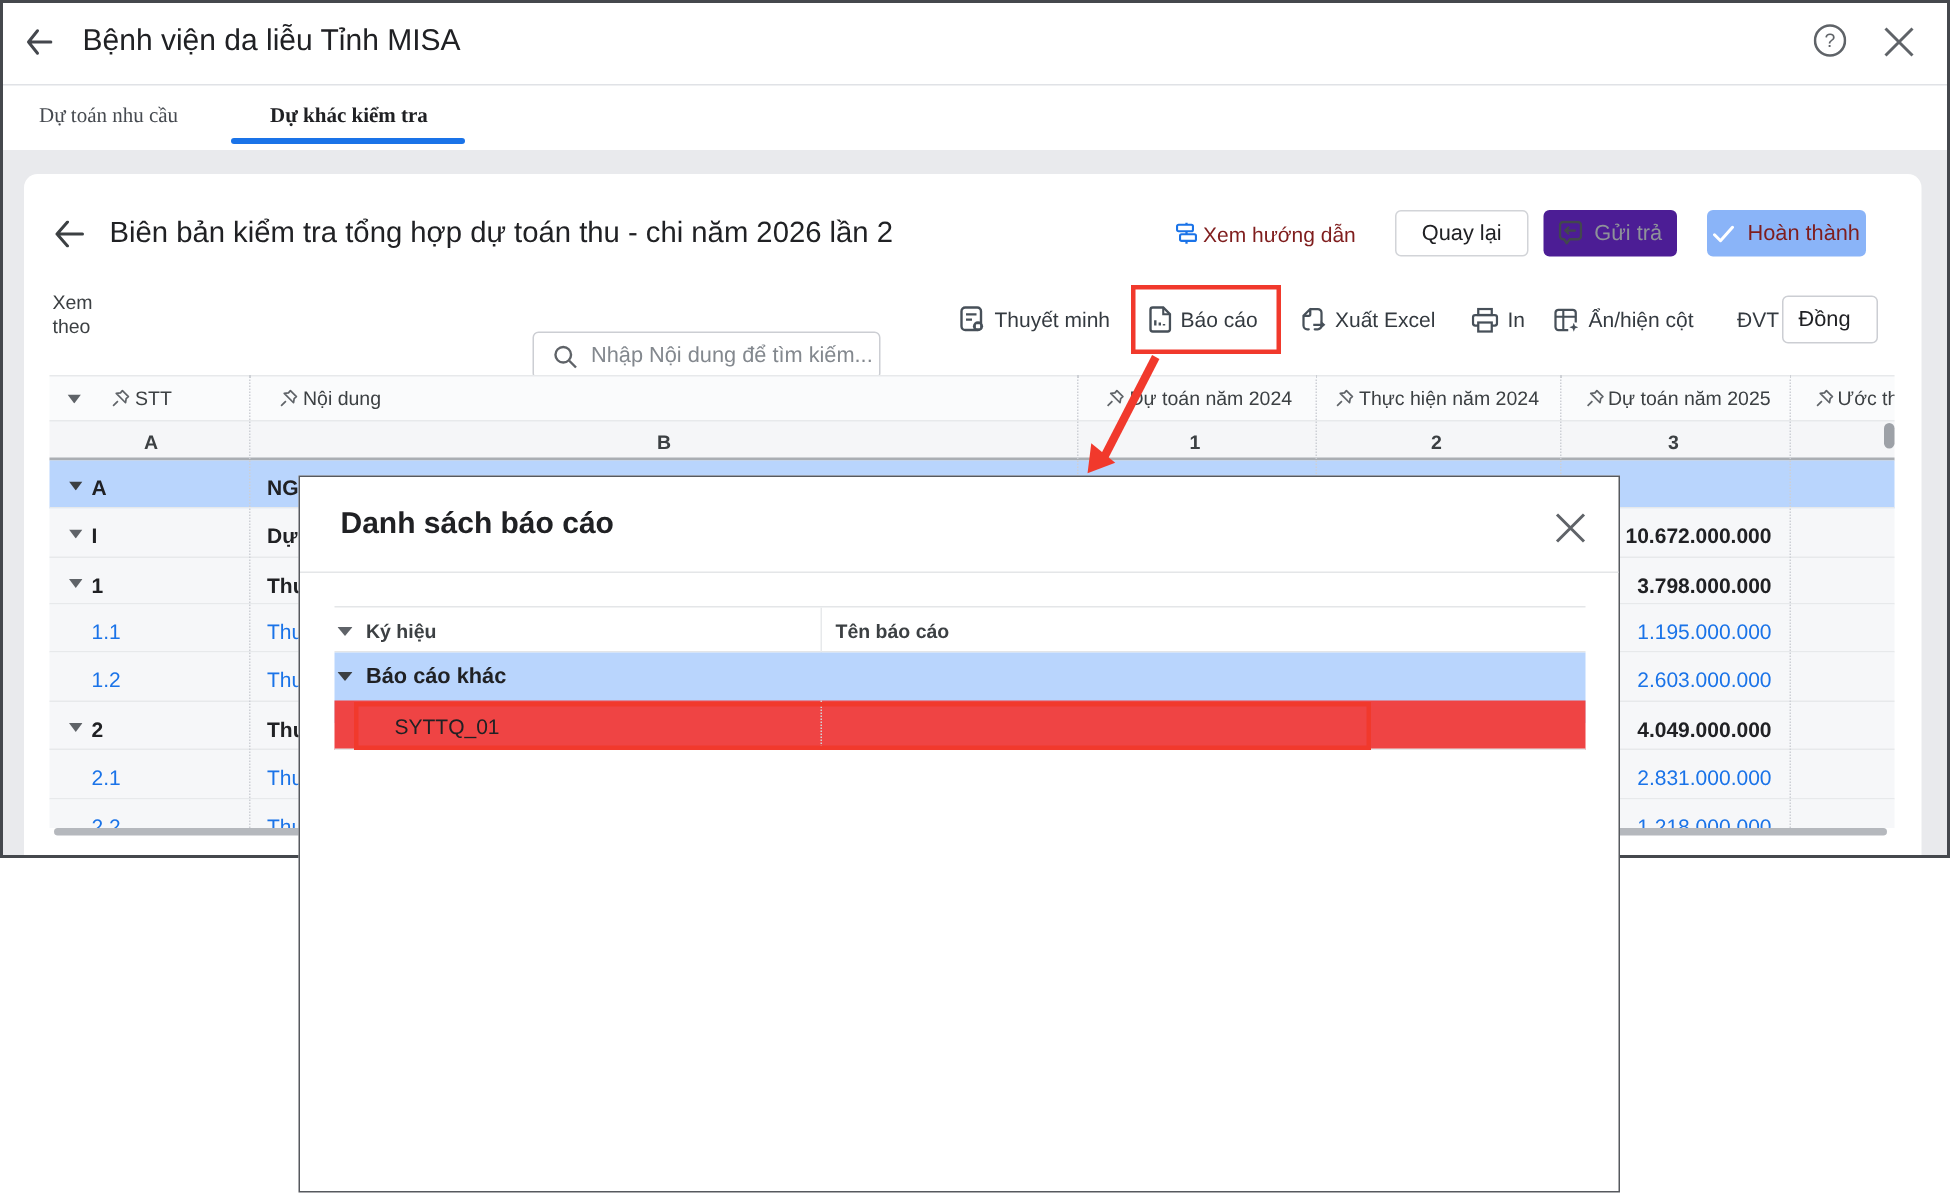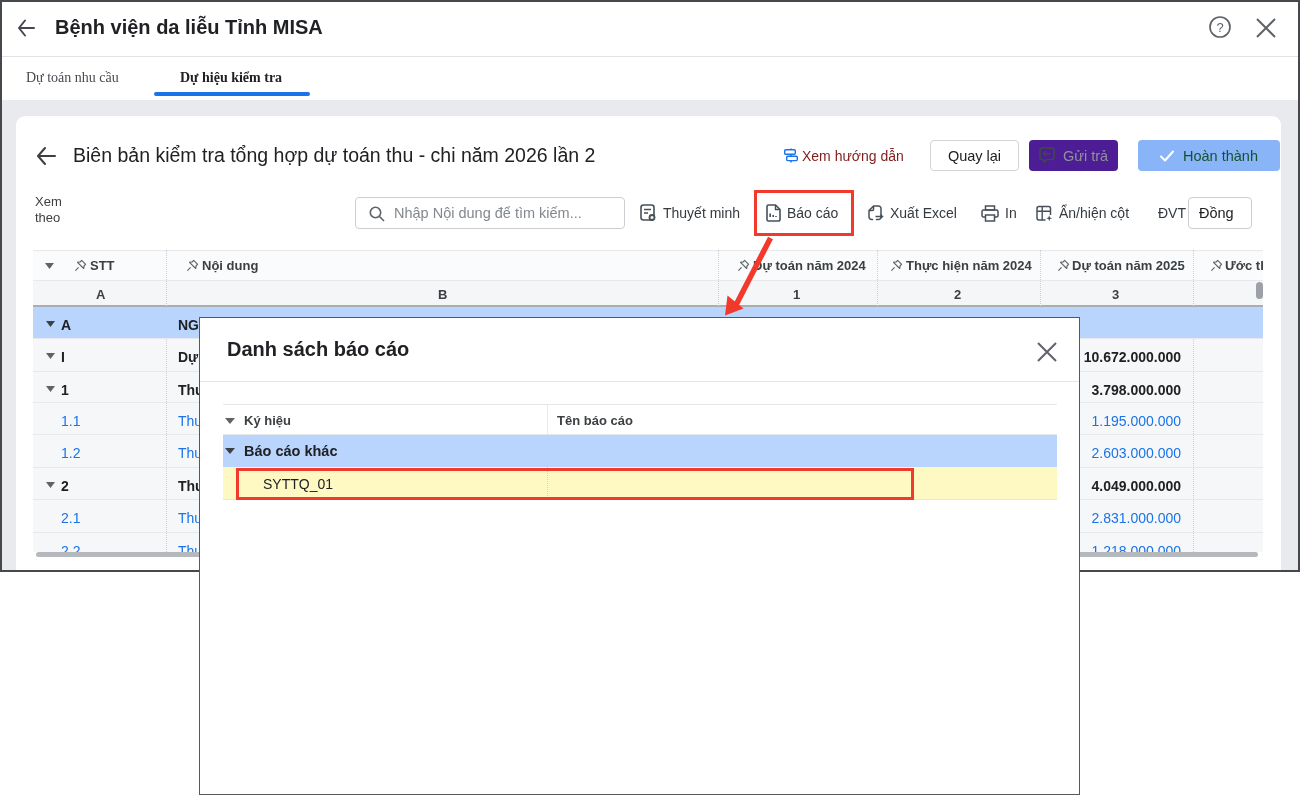--- a/index.html
+++ b/index.html
@@ -8,49 +8,49 @@
   .abs { position:absolute; }
 
   
   #b-top    { left:0; top:0; width:1300px; height:2px; background:#45484d; z-index:40; }
   #b-left   { left:0; top:0; width:2px; height:572px; background:#45484d; z-index:40; }
   #b-right  { left:1298px; top:0; width:2px; height:572px; background:#45484d; z-index:40; }
   #b-bottom { left:0; top:570px; width:1300px; height:2px; background:#45484d; z-index:5; }
 
   
   #apphead { left:0; top:0; width:1300px; height:57px; background:#fff; border-bottom:1px solid #e0e2e6; }
-  #apphead h1 { position:absolute; left:55px; top:16px; font-size:20px; font-weight:bold; color:#202124; letter-spacing:0; }
+  #apphead h1 { position:absolute; left:55px; top:16px; font-size:20px; font-weight:normal; color:#202124; letter-spacing:0; }
 
   
   #tabs { left:0; top:58px; width:1300px; height:42px; background:#fff;font-family:Liberation Serif, serif; }
   .tab1 { position:absolute; left:26px; top:12px; font-size:14px; color:#464a50; }
   .tab2 { position:absolute; left:180px; top:12px; font-size:14px; font-weight:bold; color:#202124; }
   #tabline { position:absolute; left:154px; top:34px; width:156px; height:4px; background:#1a73e8; border-radius:2px; }
 
   
   #band { left:0; top:100px; width:1300px; height:470px; background:#e9eaed; }
   #card { left:16px; top:116px; width:1265px; height:454px; background:#fff; border-radius:9px 9px 0 0; }
 
   
   #crow1 { position:absolute; left:0; top:24px; width:1265px; height:32px; }
   #ctitle { position:absolute; left:57px; top:4px; font-size:19.5px; color:#202124; }
   #guide { position:absolute; left:786px; top:8px; font-size:14px; color:#7f1d1d; }
   .btn { position:absolute; top:0; height:31px; border-radius:4px; font-size:14.5px; display:flex; align-items:center; justify-content:center; }
   #btn-back2 { left:914px; width:89px; background:#fff; border:1px solid #d2d4d8; color:#202124; }
   #btn-send { left:1013px; width:89px; background:#4c1d95; color:#8e9299; gap:8px; }
-  #btn-done { left:1122px; width:142px; background:#8ab4f8; color:#14532d; gap:9px; }
+  #btn-done { left:1122px; width:106px; background:#8ab4f8; color:#7f1d1d; gap:9px; }
 
   
   #crow2 { position:absolute; left:0; top:81px; width:1265px; height:32px; }
   #xemtheo { position:absolute; left:19px; top:-3px; font-size:13px; color:#3c4043; line-height:16px; }
   .field { position:absolute; top:0; height:32px; border:1px solid #ccced3; border-radius:4px; background:#fff; }
   #sel { left:84px; width:238px; }
   #sel .txt { position:absolute; left:13px; top:7px; font-size:15px; color:#202124; }
   #sel .sep { position:absolute; right:30px; top:1px; width:1px; height:28px; background:#e1e3e6; }
-  #search { left:339px; width:270px; }
+  #search { left:339px; width:232px;margin-top:24px; }
   #search .ph { position:absolute; left:38px; top:7px; font-size:14.5px; color:#83888e; }
   .tbtn { position:absolute; top:0; height:32px; display:flex; align-items:center; gap:6px; font-size:14px; color:#343a40; }
   #dvt { position:absolute; left:1142px; top:8px; font-size:14px; color:#343a40; }
   #dong { left:1172px; width:64px; }
   #dong .txt { position:absolute; left:10px; top:7px; font-size:14.5px; color:#202124; }
   #redbox { position:absolute; left:738px; top:-7px; width:100px; height:46px; border:3px solid #f1392c; }
 
   
   #tbl { position:absolute; left:0px; top:134px; width:1265px; height:282px; }
   .hrow { position:absolute; left:17px; width:1230px; height:30px; background:#fafbfc; border-top:1px solid #e7e9eb; }
@@ -58,35 +58,35 @@
   .lrow div { position:absolute; top:6px; font-size:13px; font-weight:bold; color:#3c4043; }
   .brow { position:absolute; left:17px; width:1230px; height:32px; background:#f6f7f9; border-bottom:1px solid #e7e9eb; overflow:hidden; }
   .brow.sel { background:#b9d5fd; }
   .stt-b { position:absolute; left:28px; top:10px; font-size:14px; font-weight:bold; color:#202124; }
   .stt-c { position:absolute; left:28px; top:10px; font-size:14px; color:#1a73e8; }
   .nd-b { position:absolute; left:145px; top:10px; font-size:14px; font-weight:bold; color:#202124; white-space:nowrap; }
   .nd-c { position:absolute; left:145px; top:10px; font-size:14px; color:#1a73e8; white-space:nowrap; }
   .num-b { position:absolute; right:82px; top:10px; font-size:14px; font-weight:bold; color:#202124; }
   .num-c { position:absolute; right:82px; top:10px; font-size:14px; color:#1a73e8; }
   .vline { position:absolute; top:0; width:0; border-left:1px dotted #cdd0d5; }
-  .hdr { position:absolute; top:7px; font-size:13px; font-weight:bold; color:#3c4043; white-space:nowrap; }
+  .hdr { position:absolute; top:7px; font-size:13px; font-weight:normal; color:#3c4043; white-space:nowrap; }
 
   
   #hscroll { position:absolute; left:20px; top:435.5px; width:1222px; height:5px; background:#b5b8bd; border-radius:2.5px; }
   #vscroll { position:absolute; left:1240px; top:166px; width:7px; height:17px; background:#9da1a7; border-radius:3.5px; }
 
   
   #modal { left:199px; top:317px; width:881px; height:478px; background:#fff; border:1px solid #56595e; z-index:50; }
   #mtitle { position:absolute; left:27px; top:20px; font-size:20px; font-weight:bold; color:#202124; }
   #mline { position:absolute; left:0; top:63px; width:879px; height:1px; background:#e4e6e8; }
   #mtbl { position:absolute; left:23px; top:86px; width:834px; }
   .mhead { position:absolute; left:0; top:0; width:834px; height:31px; border-top:1px solid #e4e6e8; border-bottom:1px solid #e4e6e8; }
   .mhead div { position:absolute; top:8px; font-size:13px; font-weight:bold; color:#3c4043; }
   .mgroup { position:absolute; left:0; top:31px; width:834px; height:47px; background:#b9d5fd; }
-  .mrow { position:absolute; left:0; top:63px; width:834px; height:33px; background:#fef9c3; border-bottom:1px solid #e4e6e8; }
+  .mrow { position:absolute; left:0; top:63px; width:834px; height:33px; background:#ef4444; border-bottom:1px solid #e4e6e8; }
   #mredbox { position:absolute; left:13px; top:64px; width:678px; height:32px; border:3px solid #f1392c; }
 
   svg { display:block; }
 </style>
 </head>
 <body>
 
 <div class="abs" id="apphead">
   <svg class="abs" style="left:17px;top:19px" width="18" height="18" viewBox="0 0 18 18">
       <path d="M8 1.5 L2 9 L8 16.5 M2 9 H17" stroke="#44474d" stroke-width="2" fill="none" stroke-linecap="round" stroke-linejoin="round"></path>
@@ -96,21 +96,21 @@
       <circle cx="11" cy="11" r="10" stroke="#5f6368" stroke-width="1.7" fill="none"></circle>
       <text x="11" y="15.5" font-size="13" fill="#5f6368" text-anchor="middle" font-family="Liberation Sans">?</text>
     </svg>
   <svg class="abs" style="left:1256px;top:18px" width="20" height="20" viewBox="0 0 20 20">
       <path d="M1 1 L19 19 M19 1 L1 19" stroke="#5f6368" stroke-width="2" fill="none"></path>
     </svg>
 </div>
 
 <div class="abs" id="tabs">
   <div class="tab1">Dự toán nhu cầu</div>
-  <div class="tab2">Dự hiệu kiểm tra</div>
+  <div class="tab2">Dự khác kiểm tra</div>
   <div id="tabline"></div>
 </div>
 
 <div class="abs" id="band"></div>
 
 <div class="abs" id="card">
   <div id="crow1">
     <svg class="abs" style="left:20px;top:7px" width="20" height="18" viewBox="0 0 20 18">
         <path d="M9 1 L2 9 L9 17 M2 9 H19" stroke="#3c4043" stroke-width="2" fill="none" stroke-linecap="round" stroke-linejoin="round"></path>
       </svg>

